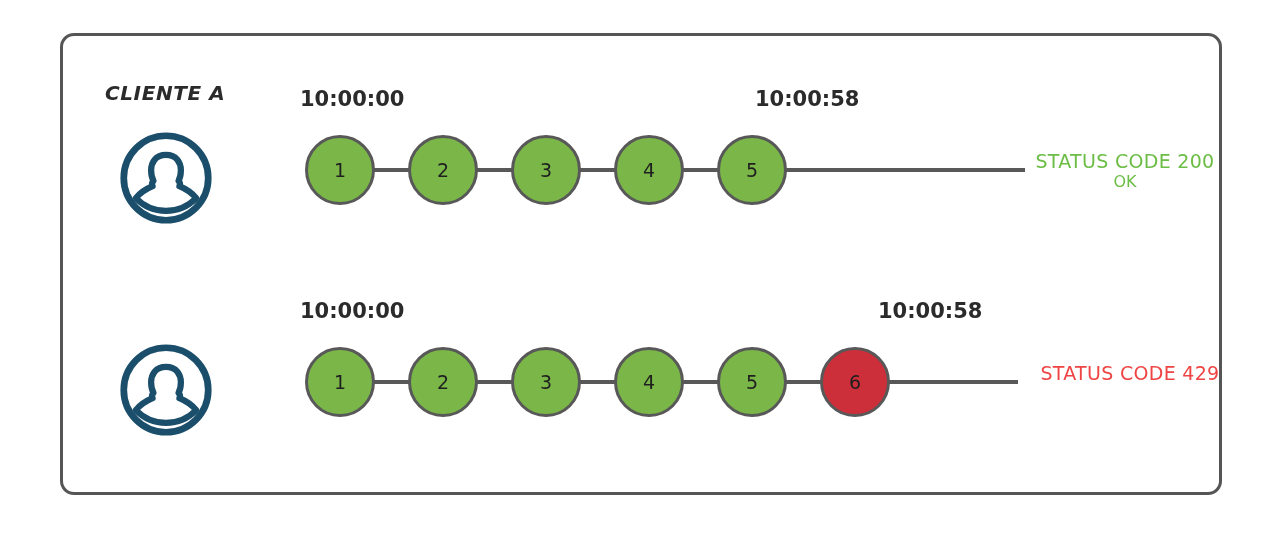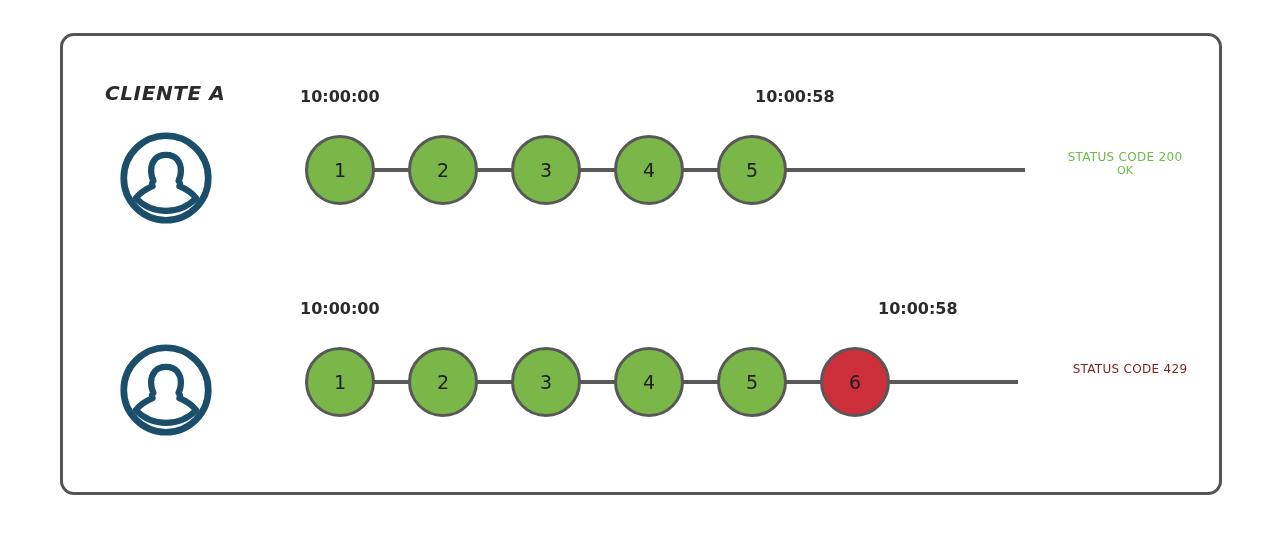--- a/index.html
+++ b/index.html
@@ -65,21 +65,21 @@
     top: 65px;
     width: 96px;
     height: 96px;
   }
 
   
   .timestamp {
     position: absolute;
     top: 22px;
     font-family: "DejaVu Sans", sans-serif;
-    font-size: 16px;
+    font-size: 21px;
     font-weight: 700;
     color: #2b2b2b;
     white-space: nowrap;
   }
   .ts-start { left: 300px; }
   .row-a .ts-end { left: 755px; }
   .row-b .ts-end { left: 878px; }
 
   
   .chain {
@@ -119,36 +119,36 @@
   .status {
     position: absolute;
     top: 86px;
     left: 1025px;
     width: 200px;
     text-align: center;
     line-height: 1.15;
   }
   .status .code {
     font-family: "DejaVu Sans", sans-serif;
-    font-size: 12px;
+    font-size: 19px;
     font-weight: 400;
     letter-spacing: 0.3px;
     white-space: nowrap;
     text-align: center;
   }
   .status .detail {
     font-family: "DejaVu Sans", sans-serif;
-    font-size: 11px;
+    font-size: 16px;
     font-weight: 400;
     white-space: nowrap;
   }
   .status.success .code,
   .status.success .detail { color: #6bbd45; }
   .status.error .code,
-  .status.error .detail { color: #7f1d1d; }
+  .status.error .detail { color: #ef4444; }
   .status.error { text-align: left; left: 1030px; }
 </style>
 </head>
 <body>
 
 <div id="canvas">
 
   <div class="frame"></div>
 
   <div class="row row-a">

